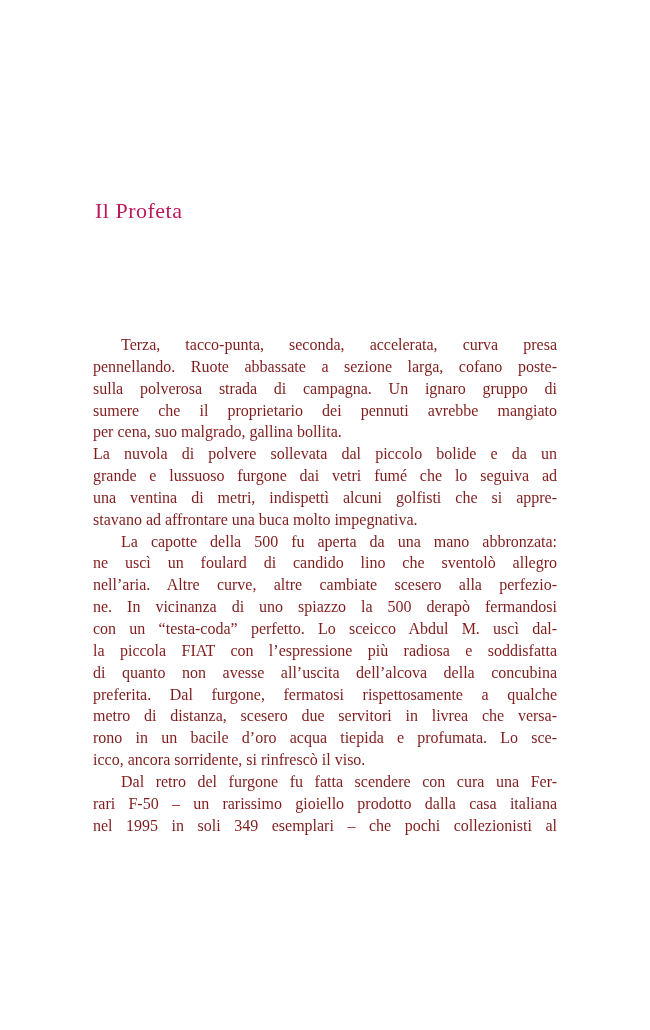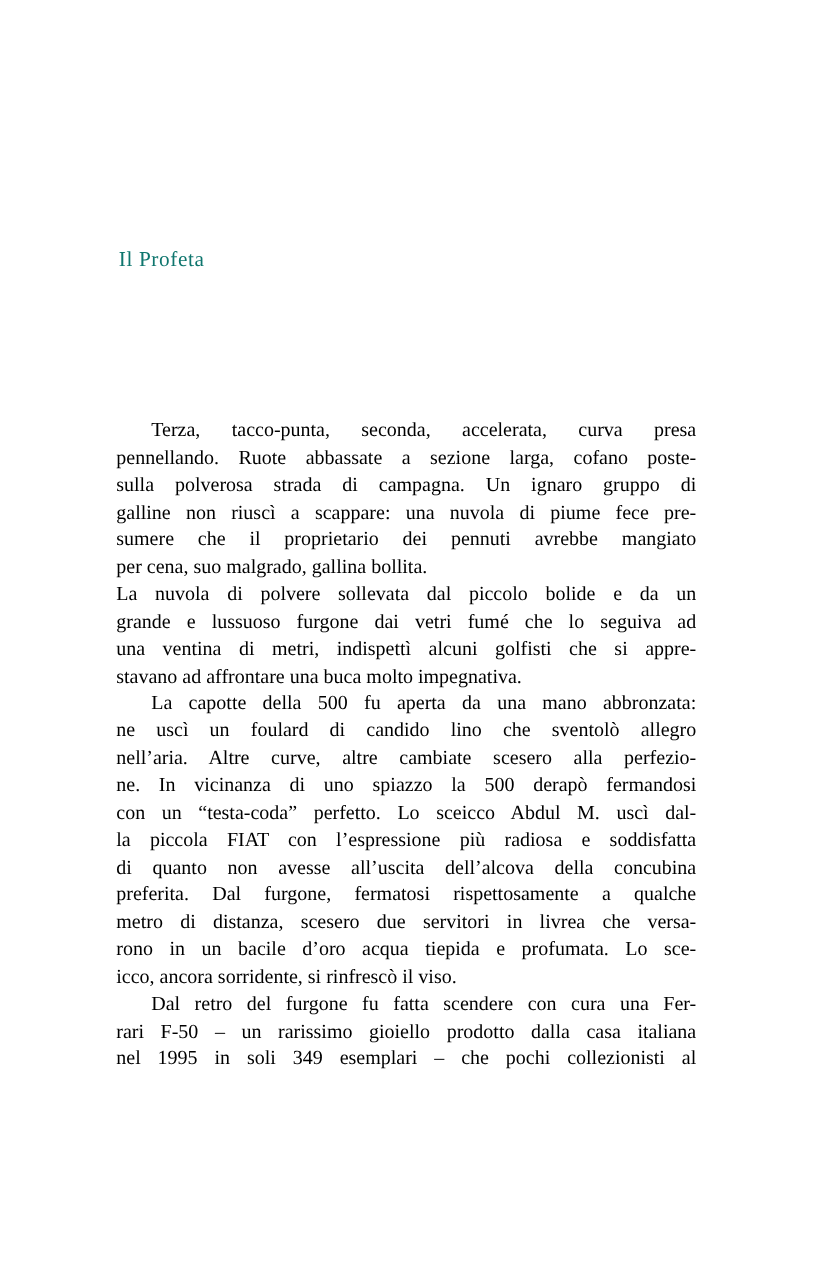--- a/index.html
+++ b/index.html
@@ -17,33 +17,33 @@
     width: 650px;
     height: 1030px;
     background: #ffffff;
     overflow: hidden;
   }
   .chapter-title {
     position: absolute;
     left: 95px;
     top: 198px;
     margin: 0;
-    font-size: 17px;
+    font-size: 22px;
     font-weight: 400;
     letter-spacing: 0.5px;
-    color: #0f766e;
+    color: #be185d;
   }
   .body-text {
     position: absolute;
     left: 93px;
     top: 334px;
     width: 464px;
     font-size: 16px;
     line-height: 21.85px;
-    color: #000000;
+    color: #7f1d1d;
   }
   .line {
     text-align: justify;
     text-align-last: justify;
     white-space: normal;
   }
   .line.indent {
     text-indent: 28px;
   }
   .line.para-end {
@@ -52,21 +52,20 @@
 </style>
 </head>
 <body>
 
 <div class="page">
   <h1 class="chapter-title">Il Profeta</h1>
   <div class="body-text">
       <div class="line indent">Terza, tacco-punta, seconda, accelerata, curva presa</div>
       <div class="line">pennellando. Ruote abbassate a sezione larga, cofano poste-</div>
       <div class="line">sulla polverosa strada di campagna. Un ignaro gruppo di</div>
-      <div class="line">galline non riuscì a scappare: una nuvola di piume fece pre-</div>
       <div class="line">sumere che il proprietario dei pennuti avrebbe mangiato</div>
       <div class="line para-end">per cena, suo malgrado, gallina bollita.</div>
       <div class="line">La nuvola di polvere sollevata dal piccolo bolide e da un</div>
       <div class="line">grande e lussuoso furgone dai vetri fumé che lo seguiva ad</div>
       <div class="line">una ventina di metri, indispettì alcuni golfisti che si appre-</div>
       <div class="line para-end">stavano ad affrontare una buca molto impegnativa.</div>
       <div class="line indent">La capotte della 500 fu aperta da una mano abbronzata:</div>
       <div class="line">ne uscì un foulard di candido lino che sventolò allegro</div>
       <div class="line">nell’aria. Altre curve, altre cambiate scesero alla perfezio-</div>
       <div class="line">ne. In vicinanza di uno spiazzo la 500 derapò fermandosi</div>

